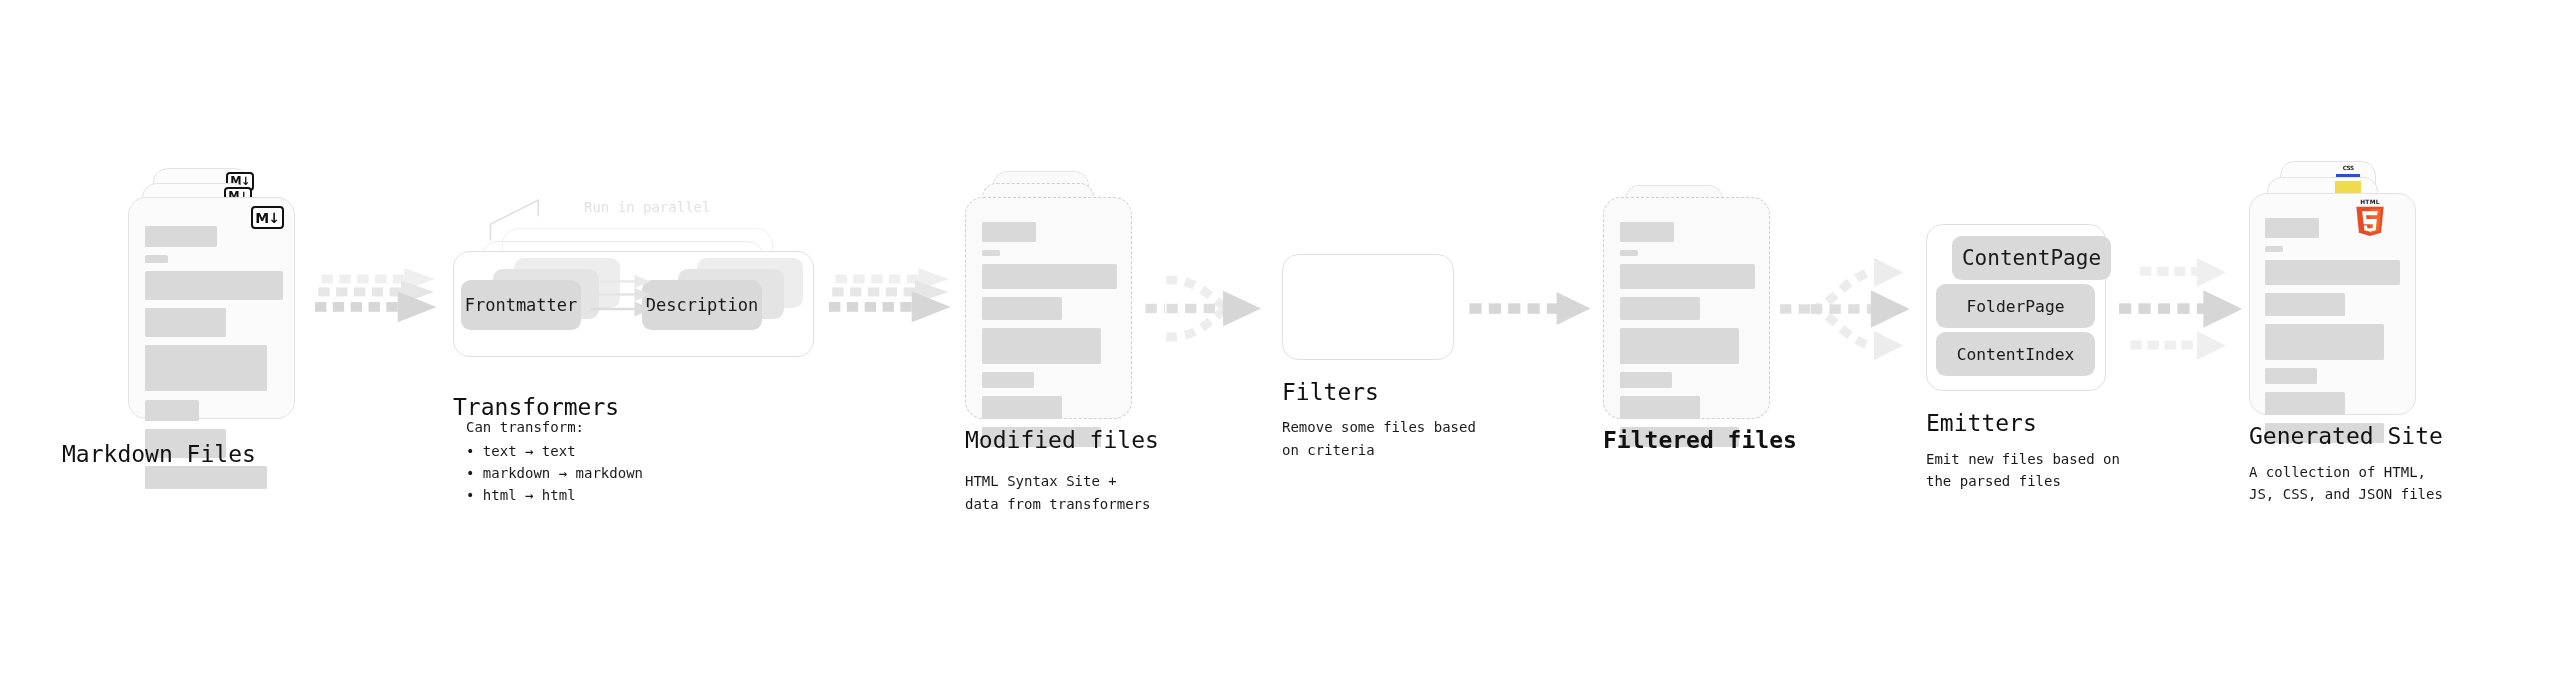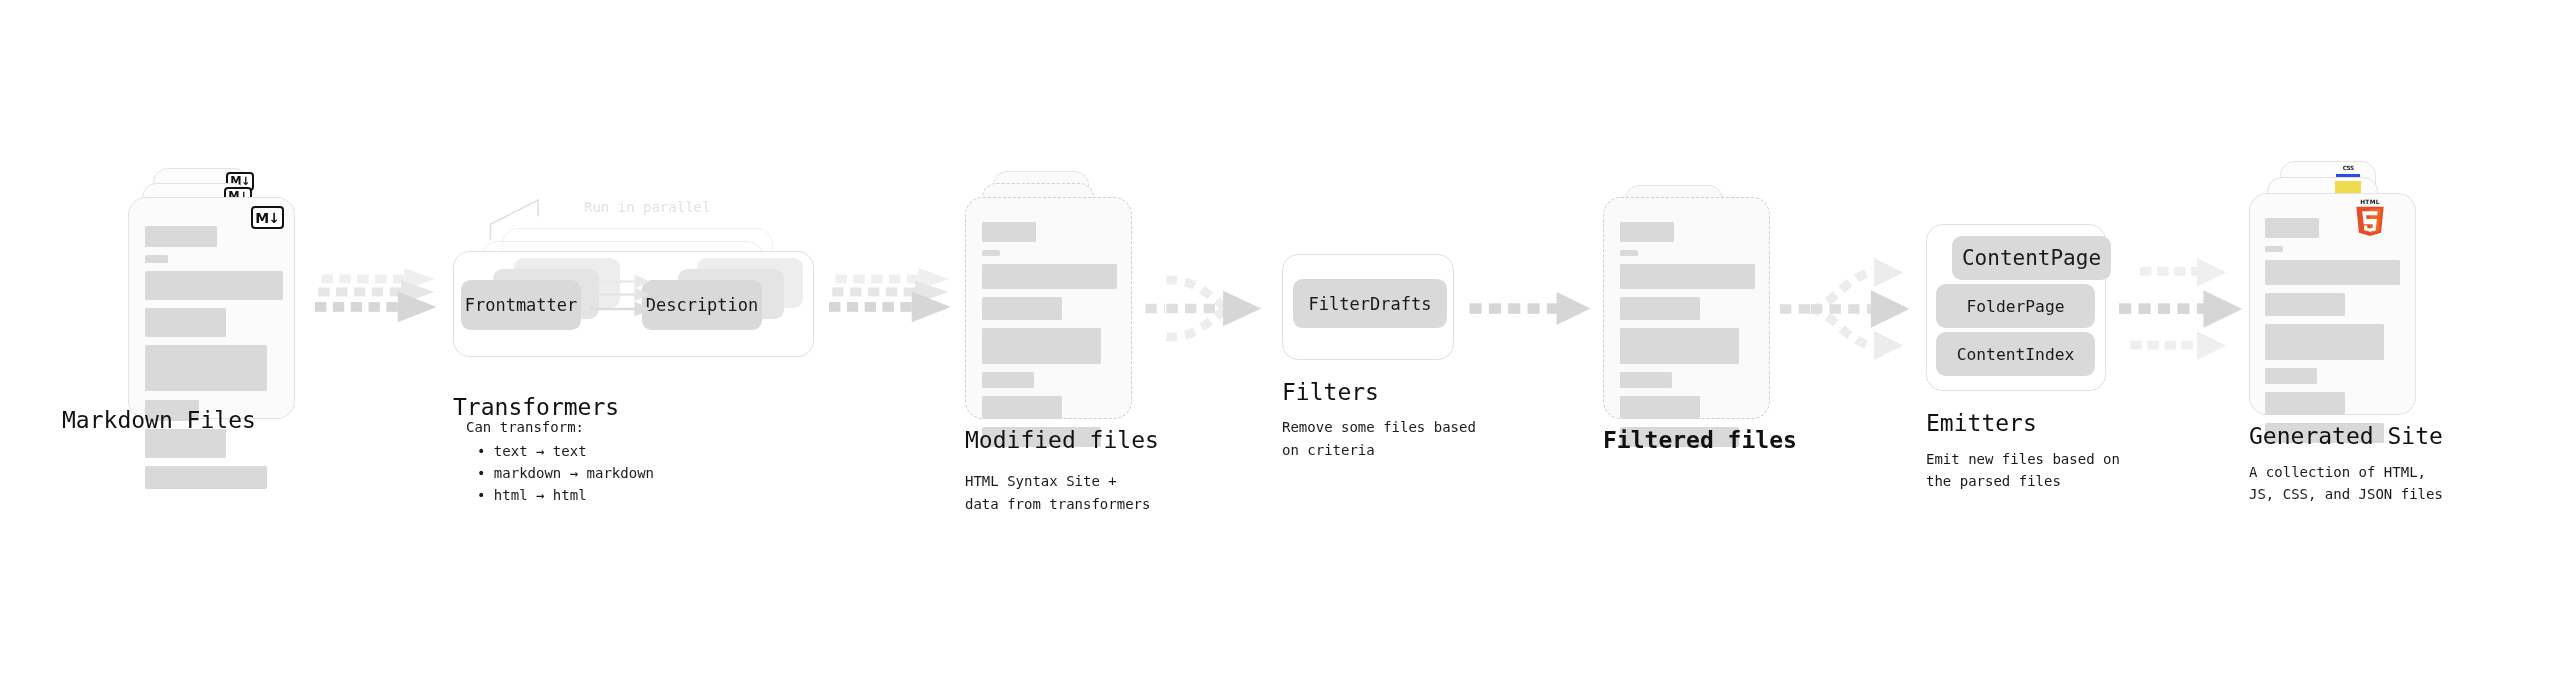--- a/index.html
+++ b/index.html
@@ -153,21 +153,20 @@
     color: #e2e2e2;
     white-space: nowrap;
   }
   .bullets {
     position: absolute;
     font-family: "DejaVu Sans Mono", "Liberation Mono", monospace;
     font-size: 14px;
     line-height: 1.6;
     color: #1a1a1a;
     white-space: pre;
-    margin-left: 11px;
   }
 
   svg { position: absolute; overflow: visible; }
   .nofill { pointer-events: none; }
 </style>
 </head>
 <body>
 
 <div id="stage">
 
@@ -193,21 +192,21 @@
       <div class="ln" style="width:23px;height:8.1px;"></div>
       <div class="ln" style="width:138px;height:29px;"></div>
       <div class="ln" style="width:81px;height:29px;"></div>
       <div class="ln" style="width:122px;height:46px;"></div>
       <div class="ln" style="width:54px;height:21px;"></div>
       <div class="ln" style="width:81px;height:29px;"></div>
       <div class="ln" style="width:122px;height:23px;"></div>
     </div>
   </div>
 
-  <div class="title" style="left:62px; top:407px;">Markdown Files</div>
+  <div class="title" style="left:62px; top:441px;">Markdown Files</div>
 
   <svg class="nofill" style="left:315px; top:268px; width:146px; height:73px;" viewBox="0 0 180 90">
     <g fill="#efefef">
       <rect x="8" y="8" width="14" height="11"></rect>
         <rect x="30" y="8" width="14" height="11"></rect>
       <rect x="52" y="8" width="14" height="11"></rect>
         <rect x="74" y="8" width="14" height="11"></rect>
       <rect x="96" y="8" width="14" height="11"></rect>
       <polygon points="110,0 148,13.5 110,27"></polygon>
     </g>
@@ -318,21 +317,20 @@
 
   <svg class="nofill" style="left:1142px; top:264px; width:146px; height:89px;" viewBox="0 0 180 110">
     <path d="M4 55 L28 55" stroke="#dedede" stroke-width="12" stroke-dasharray="14 9" fill="none"></path>
     <path d="M30 20 C 62 18, 78 34, 100 52" stroke="#ededed" stroke-width="11" stroke-dasharray="13 10" fill="none"></path>
     <path d="M30 90 C 62 92, 78 76, 100 58" stroke="#ededed" stroke-width="11" stroke-dasharray="13 10" fill="none"></path>
     <path d="M30 55 L100 55" stroke="#dedede" stroke-width="12" stroke-dasharray="14 9" fill="none"></path>
     <polygon points="100,33 147,55 100,77" fill="#d6d6d6"></polygon>
   </svg>
 
   <div class="gbox" style="left:1282px; top:254px; width:172px; height:106px;"></div>
-  <div class="chip" style="left:1293px; top:279px; width:154px; height:49px;">FilterDrafts</div>
 
   <div class="title" style="left:1282px; top:379px;">Filters</div>
   <div class="sub" style="left:1282px; top:417px;">Remove some files based</div>
   <div class="sub" style="left:1282px; top:440px;">on criteria</div>
 
   <svg class="nofill" style="left:1469px; top:288px; width:130px; height:50px;" viewBox="0 0 160 62">
     <g fill="#d6d6d6">
       <rect x="0" y="19" width="15" height="13"></rect>
         <rect x="24" y="19" width="15" height="13"></rect>
       <rect x="48" y="19" width="15" height="13"></rect>

